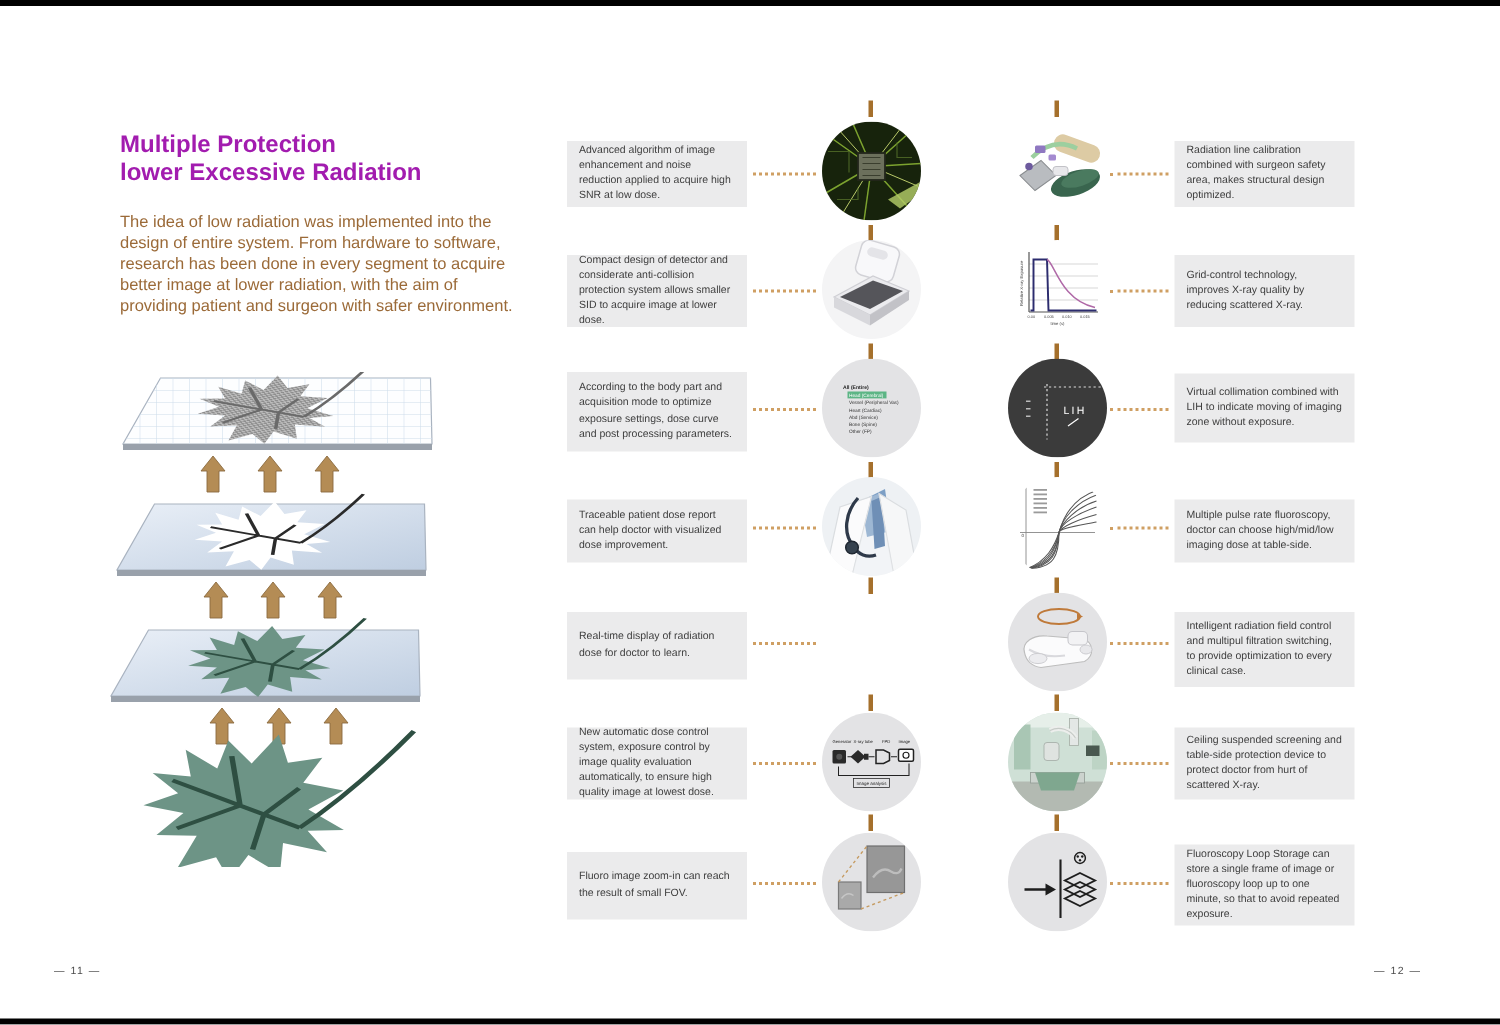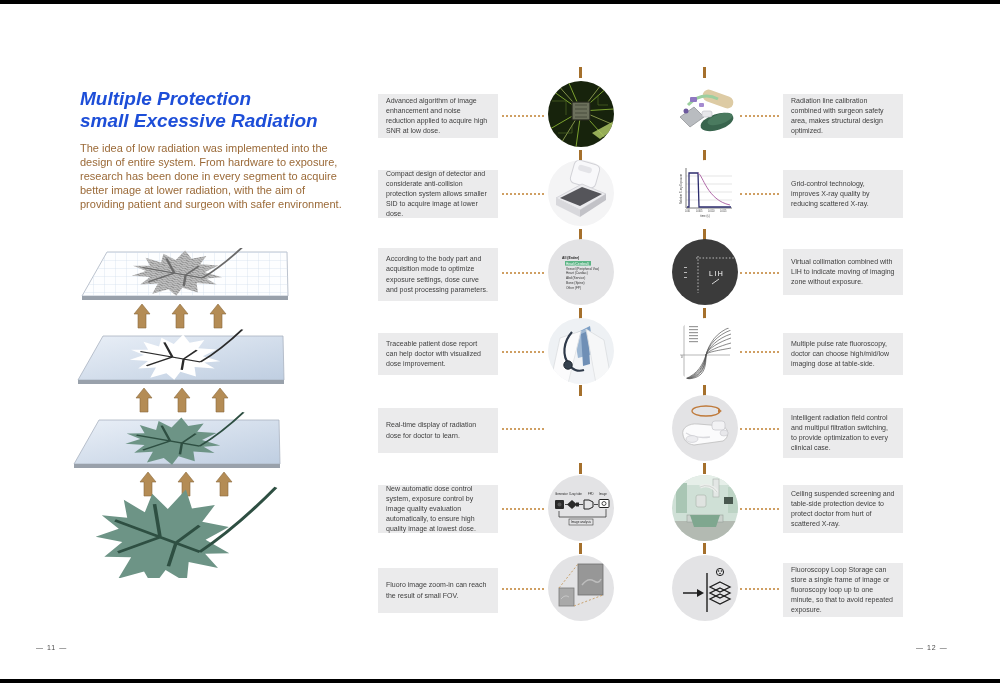--- a/index.html
+++ b/index.html
@@ -1,20 +1,20 @@
 <!DOCTYPE html>
 <html><head>
 <meta charset="utf-8">
 <style>
   html,body{margin:0;padding:0;background:#888;}
   .canvas{position:relative;width:1000px;height:683px;background:#ffffff;overflow:hidden;
           font-family:"Liberation Sans", sans-serif;}
   .bar{position:absolute;left:0;width:1000px;height:4px;background:#000;}
   .bar.top{top:0}.bar.bottom{bottom:0}
-  .title{position:absolute;left:80px;top:88px;font-size:19px;font-weight:700;color:#1d4ed8;line-height:1.18;margin:0;font-style:italic;}
+  .title{position:absolute;left:80px;top:88px;font-size:16px;font-weight:700;color:#a21caf;line-height:1.18;margin:0;}
   .intro{position:absolute;left:80px;top:142px;width:262px;font-size:11px;line-height:1.27;color:#9b6a38;margin:0;}
   .pageno{position:absolute;font-size:7px;color:#4a4a4a;letter-spacing:1px;}
   .pageno.l{left:36px;top:644px;} .pageno.r{left:916px;top:644px;}
   .box{position:absolute;width:120px;background:#ebebec;color:#3e3e3e;font-size:7px;line-height:1.45;
        padding:0 8px;box-sizing:border-box;display:flex;align-items:center;}
   .circ{position:absolute;width:66px;height:66px;border-radius:50%;overflow:hidden;}
   .circ svg{display:block;}
   .dots{position:absolute;width:42px;border-top:2px dotted #cf9f63;}
   .vdash{position:absolute;width:3px;height:11px;background:#a5702c;}
   .illus{position:absolute;left:30px;top:248px;}
@@ -22,23 +22,23 @@
 </style>
 </head>
 <body>
 
 <div class="canvas">
   <div class="bar top"></div>
   <div class="bar bottom"></div>
 
   <h1 class="title">
     <span>Multiple Protection</span><br>
-    <span>small Excessive Radiation</span>
+    <span>lower Excessive Radiation</span>
   </h1>
-  <p class="intro">The idea of low radiation was implemented into the design of entire system. From hardware to exposure, research has been done in every segment to acquire better image at lower radiation, with the aim of providing patient and surgeon with safer environment.</p>
+  <p class="intro">The idea of low radiation was implemented into the design of entire system. From hardware to software, research has been done in every segment to acquire better image at lower radiation, with the aim of providing patient and surgeon with safer environment.</p>
   <div class="pageno l">— 11 —</div>
   <div class="pageno r">— 12 —</div>
 
   <svg class="illus" width="310" height="330" viewBox="0 0 310 330">
     <defs>
       <linearGradient id="pg" x1="0" y1="0" x2="1" y2="1">
         <stop offset="0" stop-color="#e9eff7"></stop>
           <stop offset="1" stop-color="#bfcee1"></stop>
       </linearGradient>
       <pattern id="gridp" width="11" height="8" patternUnits="userSpaceOnUse">

